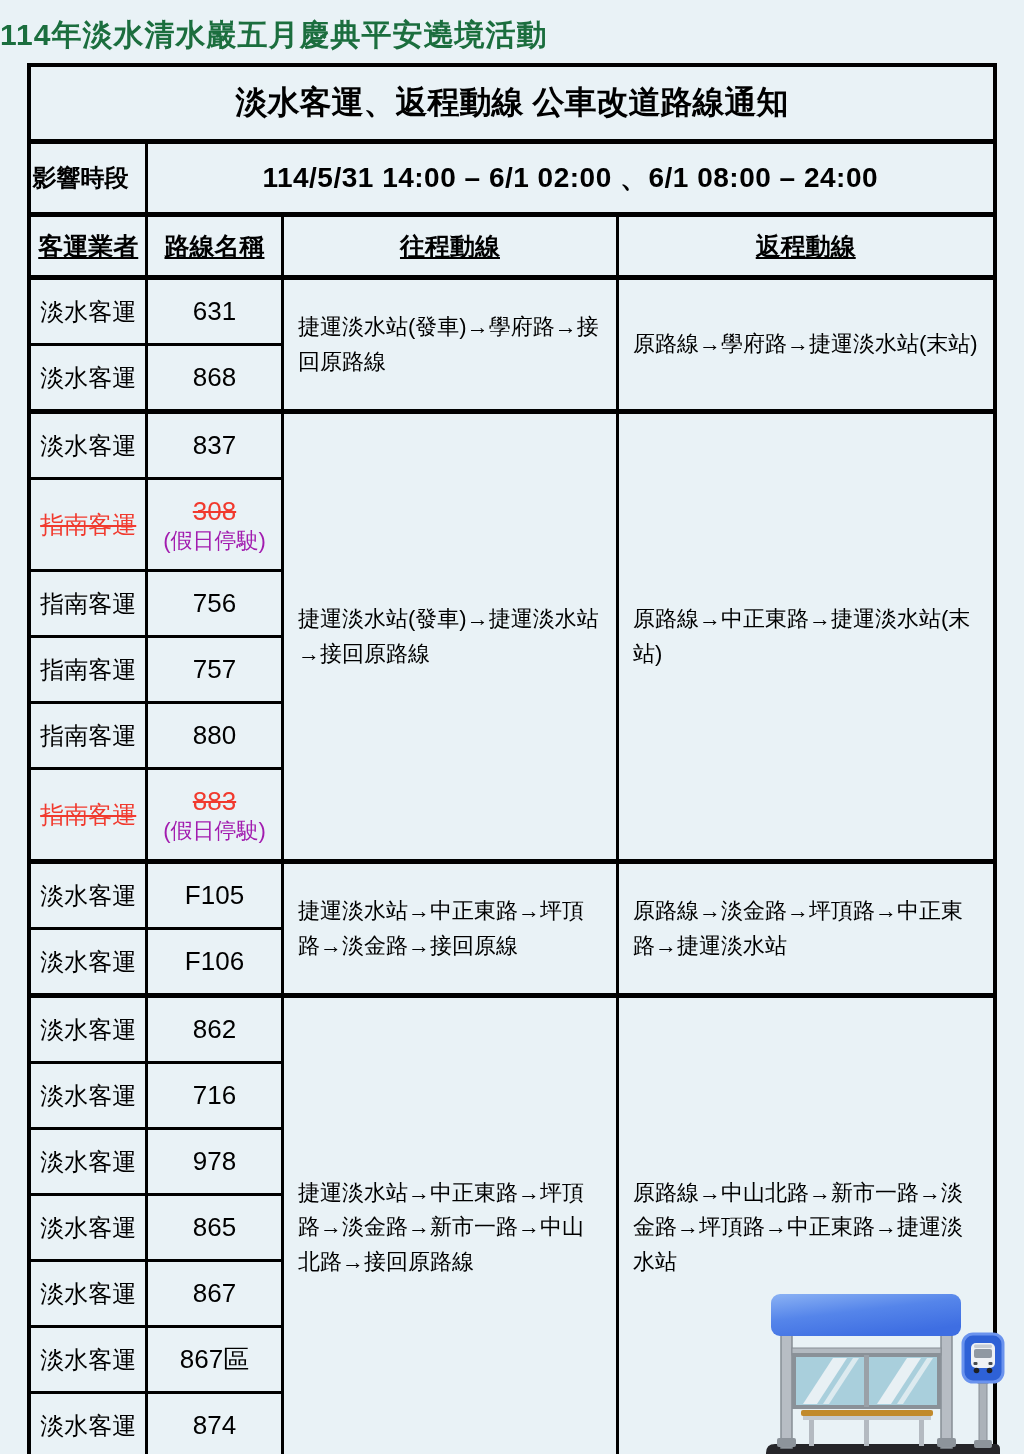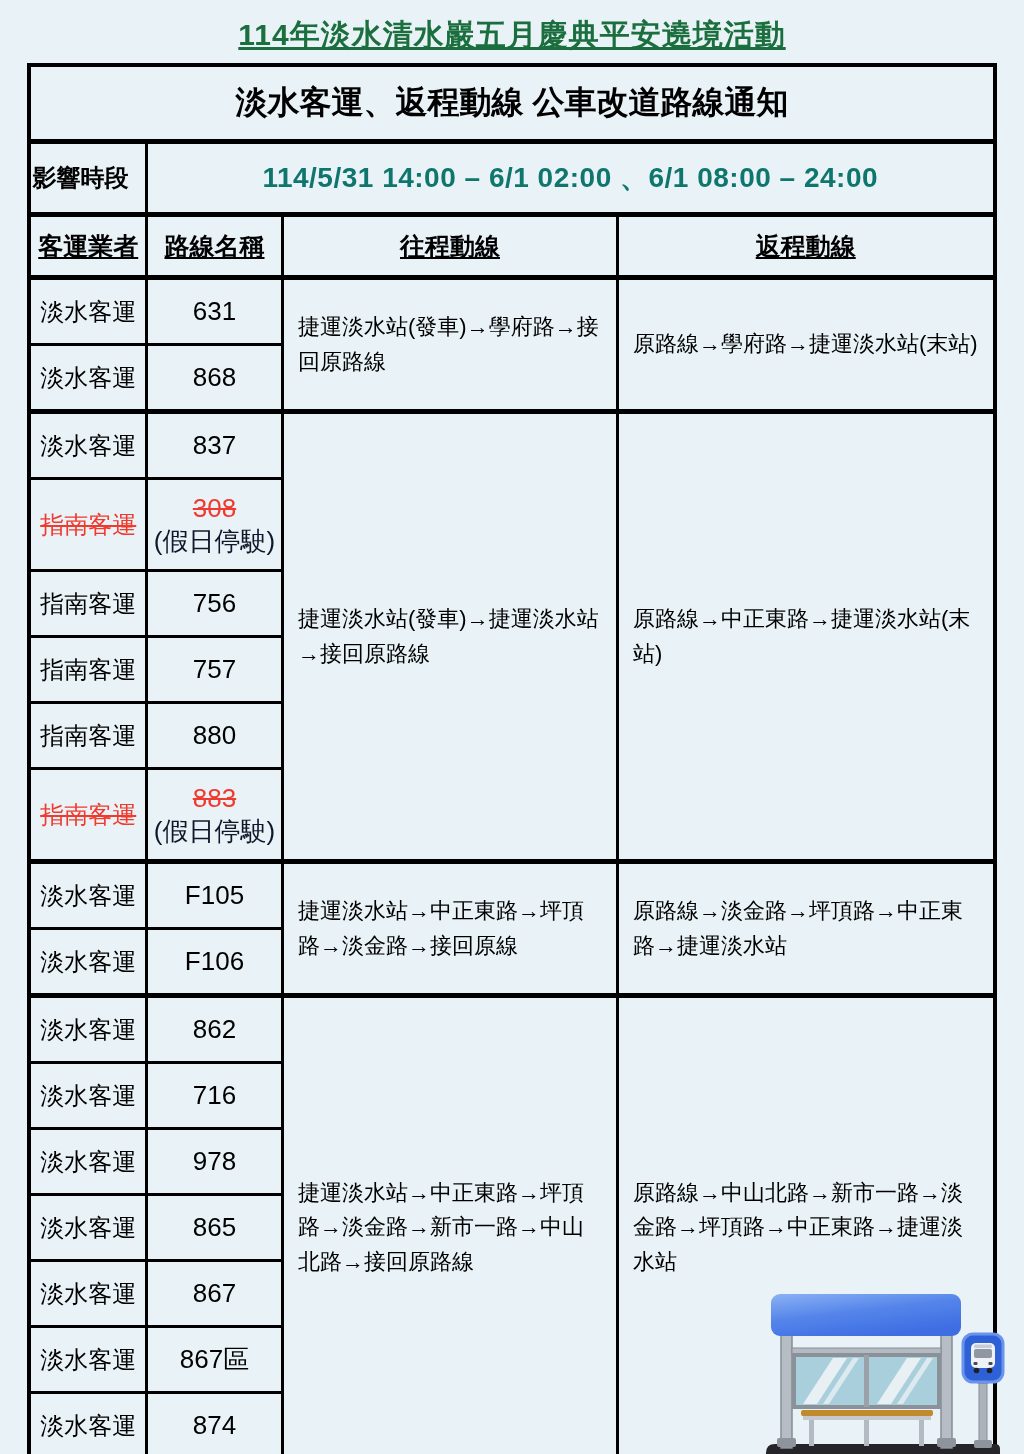--- a/index.html
+++ b/index.html
@@ -4,28 +4,26 @@
 <style>
   html, body {
     margin: 0; padding: 0;
     width: 1024px; height: 1454px;
     background: #e9f2f6;
     font-family: "Liberation Sans", "DejaVu Sans", sans-serif;
     overflow: hidden;
     color: #000;
   }
   .page-title {
-    text-align: center;
     color: #1b6e3e;
     font-size: 30px;
     font-weight: bold;
     padding-top: 15px;
     height: 48px;
     letter-spacing: 1px;
-    text-decoration: underline;
   }
   table.notice {
     border-collapse: collapse;
     table-layout: fixed;
     width: 965px;
     margin: 0 auto;
     border: 4px solid #000;
     background: #e9f2f6;
   }
   col.c-op    { width: 117px; }
@@ -52,21 +50,21 @@
   }
   .impact-label {
     text-align: left;
     font-size: 24px;
     font-weight: bold;
   }
   .impact-time {
     text-align: center;
     font-size: 28px;
     font-weight: bold;
-    color: #0f766e;
+    color: #000000;
     letter-spacing: 0.5px;
   }
   .col-head {
     text-align: center;
     font-size: 25px;
     font-weight: bold;
   }
   td.op-cell {
     text-align: center;
     font-size: 24px;
@@ -81,22 +79,22 @@
     padding: 8px 14px;
     text-align: left;
   }
   .cancel-text {
     color: #f13a2e;
     text-decoration: line-through;
     text-decoration-thickness: 2px;
   }
   .cancel-note {
     display: block;
-    color: #0f172a;
-    font-size: 26px;
+    color: #a21caf;
+    font-size: 22px;
     line-height: 1.25;
     text-decoration: none;
   }
   .route-num { display: block; line-height: 1.25; }
   td.rel { position: relative; }
   .bus-stop-wrap {
     position: absolute;
     right: -12px;
     bottom: -7px;
     width: 240px;

